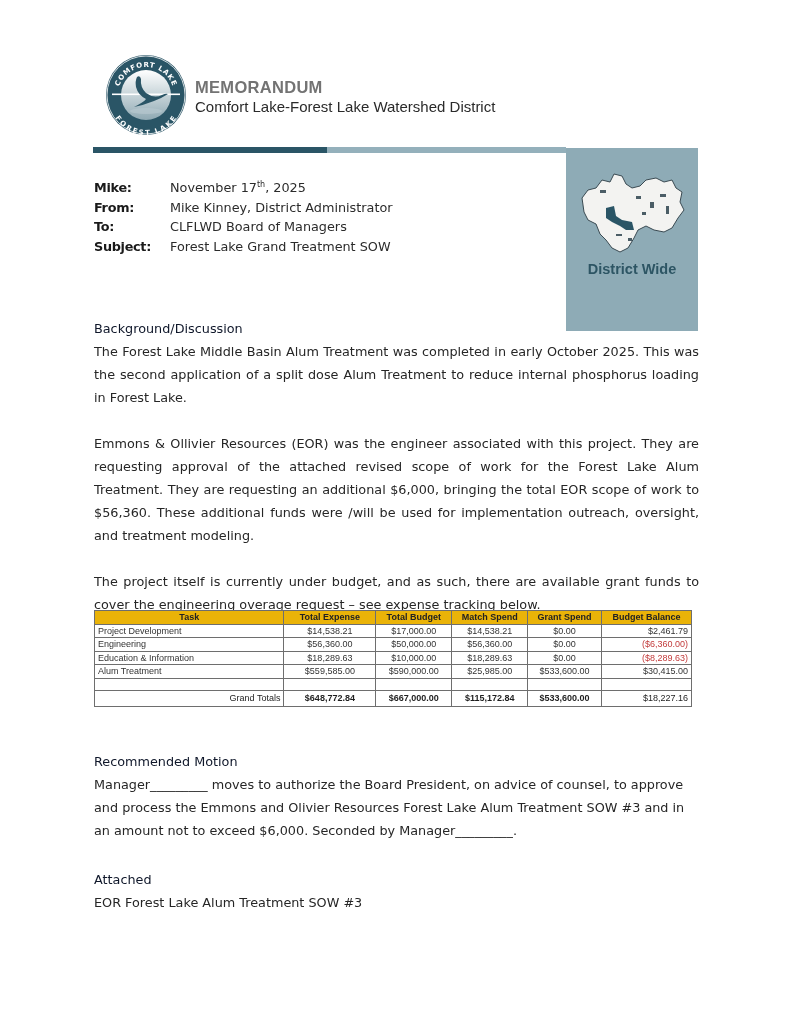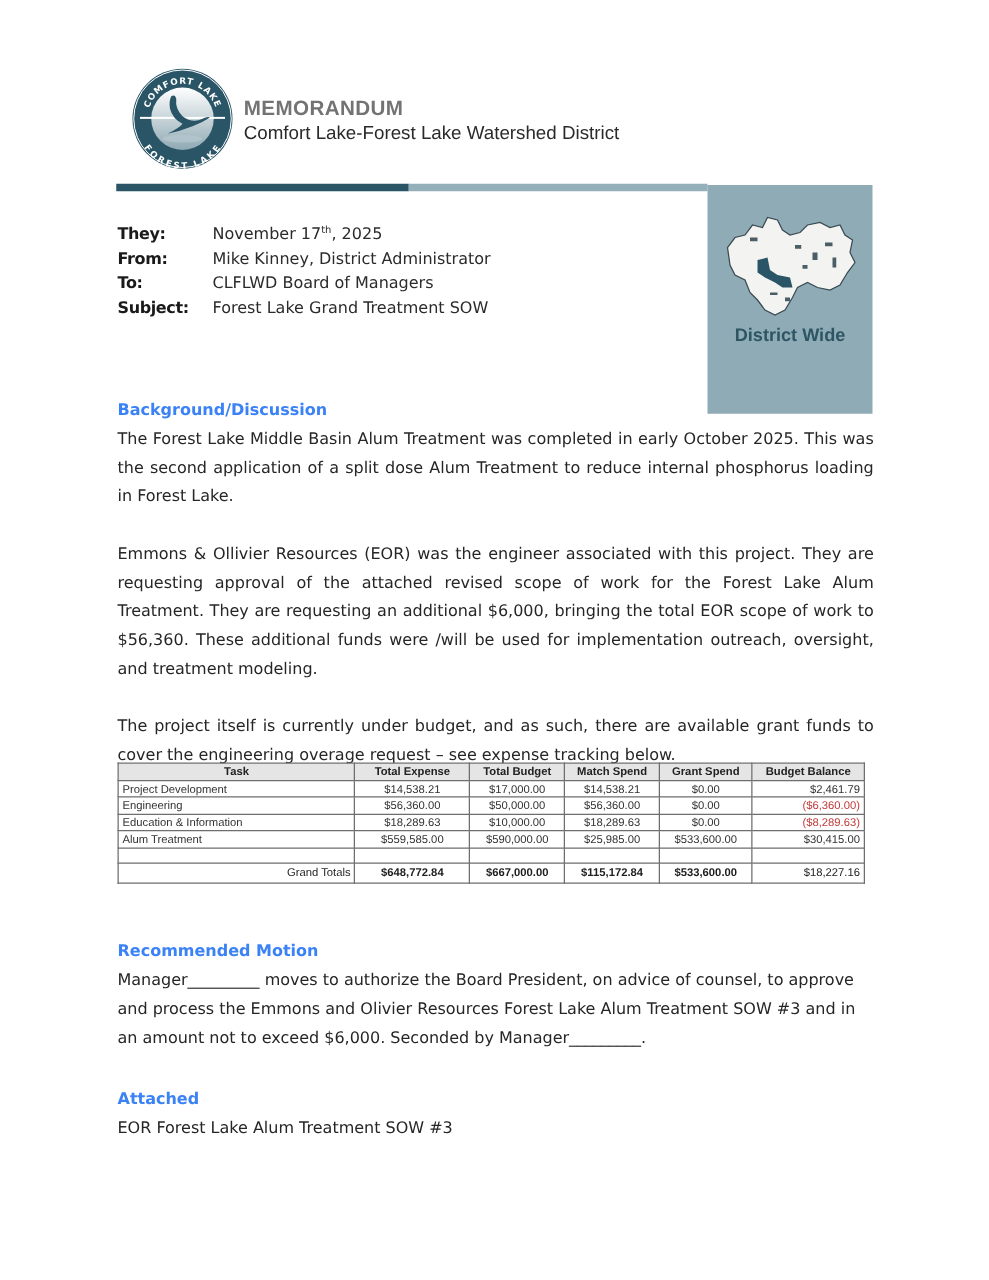--- a/index.html
+++ b/index.html
@@ -19,26 +19,26 @@
   .district-map { position: absolute; left: 10px; top: 20px; width: 112px; height: 90px; }
   .district-label { position: absolute; left: 0; right: 0; top: 113px; text-align: center; font-family: "Liberation Sans", sans-serif; font-weight: bold; font-size: 14.5px; color: #2d5564; }
 
   .meta { position: absolute; left: 94px; top: 178px; font-size: 12.8px; }
   .meta-row { display: flex; height: 19.5px; align-items: center; }
   .meta-label { width: 76px; font-weight: bold; color: #1a1a1a; letter-spacing: -0.3px; }
   .meta-value { color: #2b2b2b; }
   .meta-value sup { font-size: 8px; vertical-align: 5px; line-height: 0; }
 
   .body-text { position: absolute; left: 94px; width: 605px; font-size: 12.8px; line-height: 23px; color: #262626; }
-  .h { font-weight: bold; color: #3b82f6; }
+  .h { font-weight: normal; color: #0f172a; }
   .justify { text-align: justify; text-align-last: left; }
 
   .expense-table { position: absolute; left: 94px; top: 610px; width: 598px; border-collapse: collapse; font-family: "Liberation Sans", sans-serif; font-size: 9px; color: #333; }
   .expense-table th, .expense-table td { border: 1px solid #6e6e6e; height: 13.5px; padding: 0 3px; white-space: nowrap; }
-  .expense-table th { background: #e5e5e5; font-weight: bold; text-align: center; color: #222; }
+  .expense-table th { background: #eab308; font-weight: bold; text-align: center; color: #222; }
   .expense-table td.num { text-align: center; }
   .expense-table td.bal { text-align: right; }
   .expense-table td.neg { color: #c23b3b; }
   .expense-table tr.data td { border-top: none; border-bottom: 1px solid #6e6e6e; }
   .expense-table tr.totals td { font-weight: bold; height: 16px; color: #1e1e1e; }
   .expense-table tr.totals td.bal { font-weight: normal; }
   .expense-table tr.blank td { height: 12px; }
 </style>
 </head>
 <body>
@@ -86,21 +86,21 @@
     <rect x="90" y="38" width="3" height="8" fill="#4b5d66"></rect>
     <rect x="66" y="44" width="4" height="3" fill="#4b5d66"></rect>
     <rect x="40" y="66" width="6" height="2" fill="#4b5d66"></rect>
     <rect x="52" y="70" width="4" height="3" fill="#4b5d66"></rect>
   </svg>
   <div class="district-label">District Wide</div>
 </div>
 
 <div class="meta">
   <div class="meta-row">
-    <span class="meta-label">They:</span>
+    <span class="meta-label">Mike:</span>
     <span class="meta-value"><span>November 17</span><sup>th</sup><span>, 2025</span></span>
   </div>
   <div class="meta-row">
     <span class="meta-label">From:</span>
     <span class="meta-value">Mike Kinney, District Administrator</span>
   </div>
   <div class="meta-row">
     <span class="meta-label">To:</span>
     <span class="meta-value">CLFLWD Board of Managers</span>
   </div>

